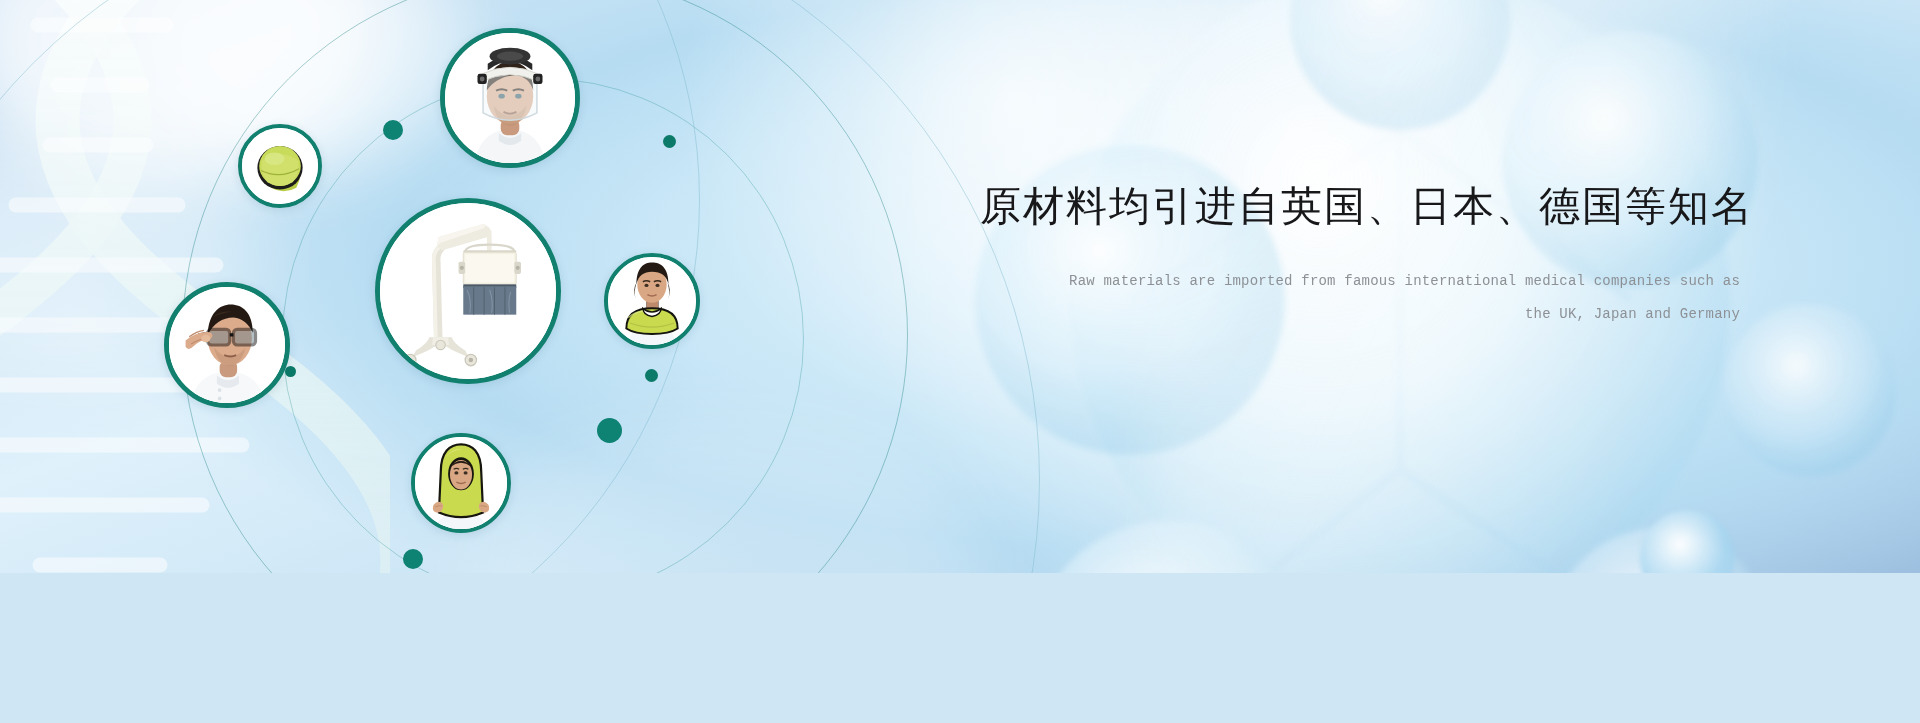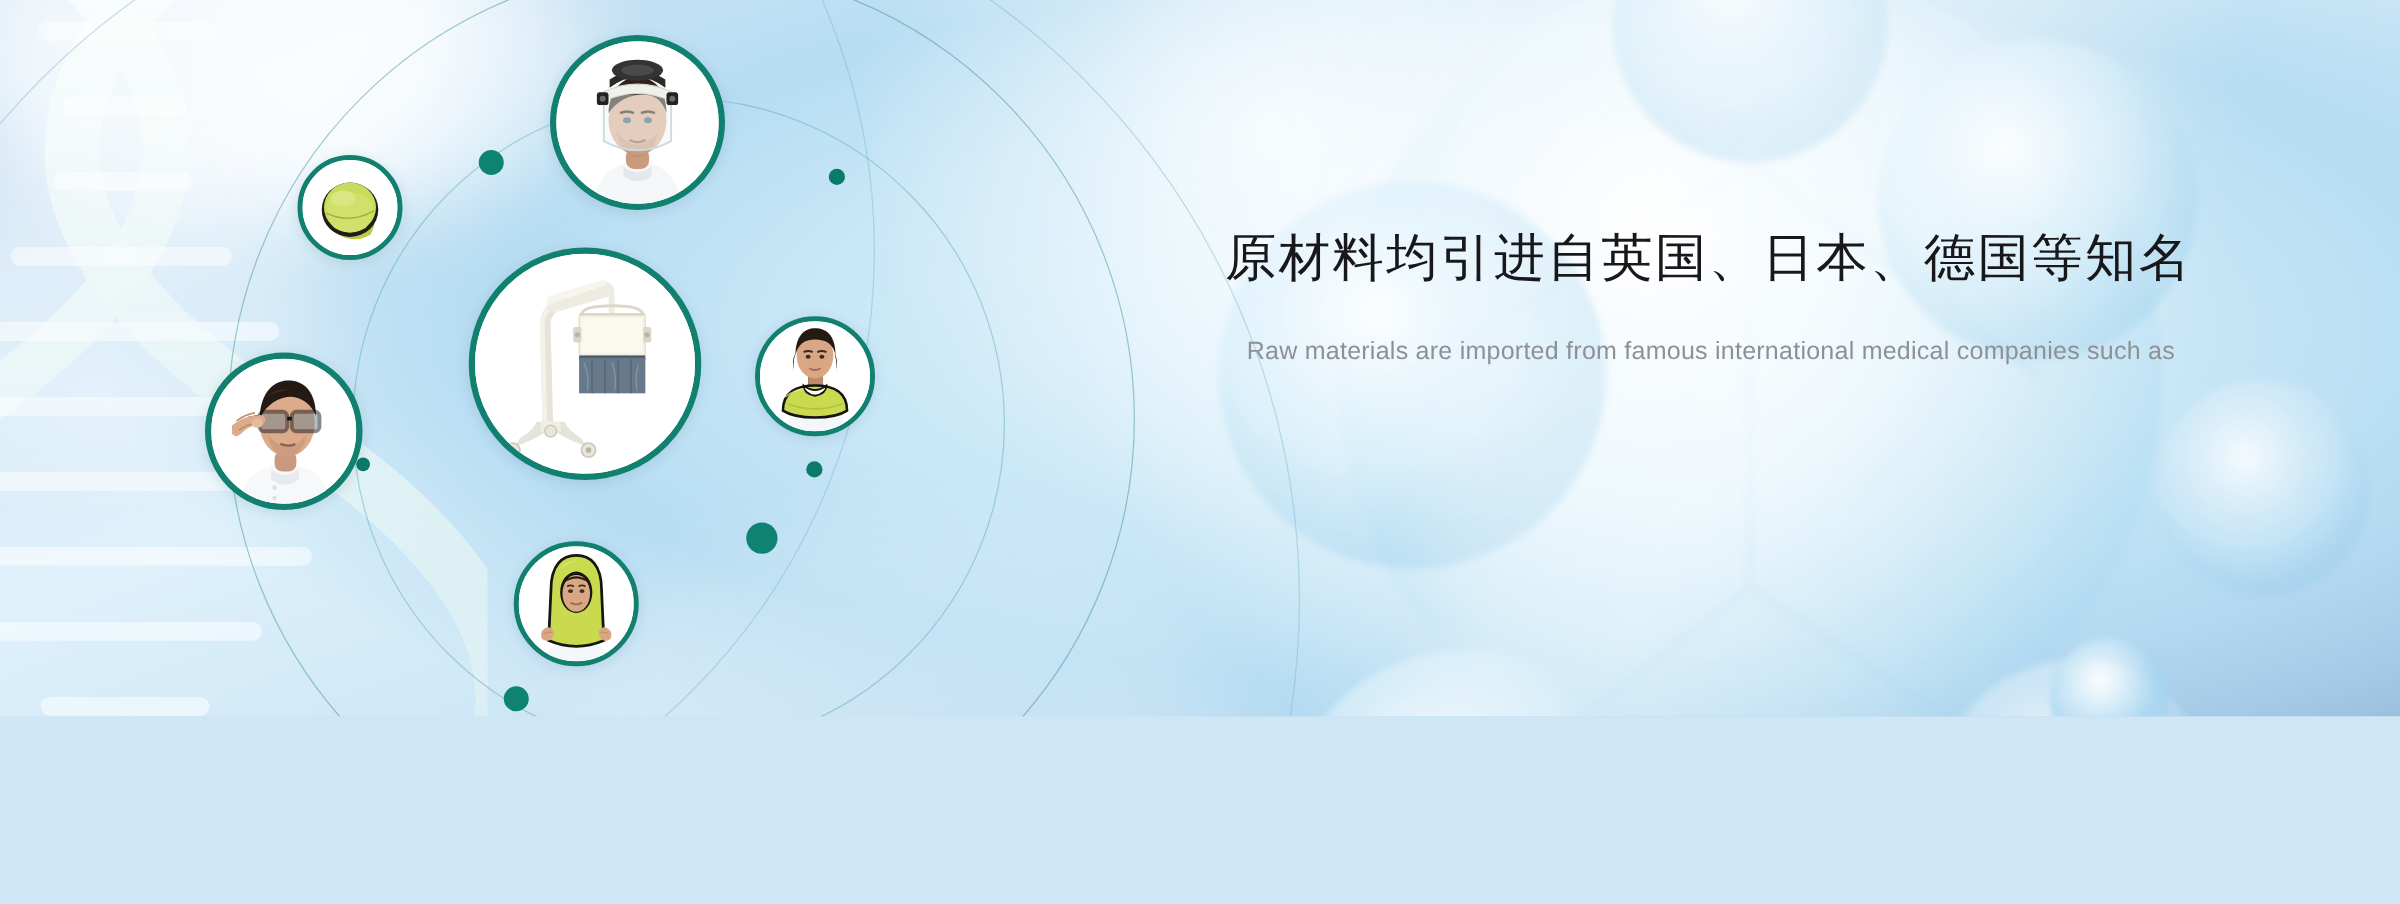--- a/index.html
+++ b/index.html
@@ -60,22 +60,22 @@
     width:760px; text-align:right;
   }
   .headline{
     font-family:"Liberation Sans", sans-serif;
     font-size:41px; line-height:62px; letter-spacing:2px;
     color:#18181a; font-weight:400; white-space:nowrap;
   }
   .headline.l2{ letter-spacing:3px; }
   .subcopy{
     margin-top:28px;
-    font-family:Liberation Sans, sans-serif;
-    font-size:20px; line-height:33px; letter-spacing:.2px;
+    font-family:Liberation Mono, monospace;
+    font-size:14px; line-height:33px; letter-spacing:.2px;
     color:#8d9196;
   }
 </style>
 </head>
 <body>
 
 <div class="banner">
 
   <div>
 
@@ -362,16 +362,17 @@
       <path d="M80 74 q-4 -5 -8 -3 q-4 2 -2 7 q2 5 7 4 q5 -1 3 -8 z" fill="#d9a783"></path>
       <path d="M22 76 q4 -2 7 -1" stroke="#bf8b6c" stroke-width="1" fill="none"></path>
       <path d="M78 76 q-4 -2 -7 -1" stroke="#bf8b6c" stroke-width="1" fill="none"></path>
     </svg>
   </div>
 
   <div class="copy">
     <div class="headline">原材料均引进自英国、日本、德国等知名</div>
     <div class="subcopy">
       <div>Raw materials are imported from famous international medical companies such as</div>
+      <div>the UK, Japan and Germany</div>
     </div>
   </div>
 
 </div>
 
 </body></html>

